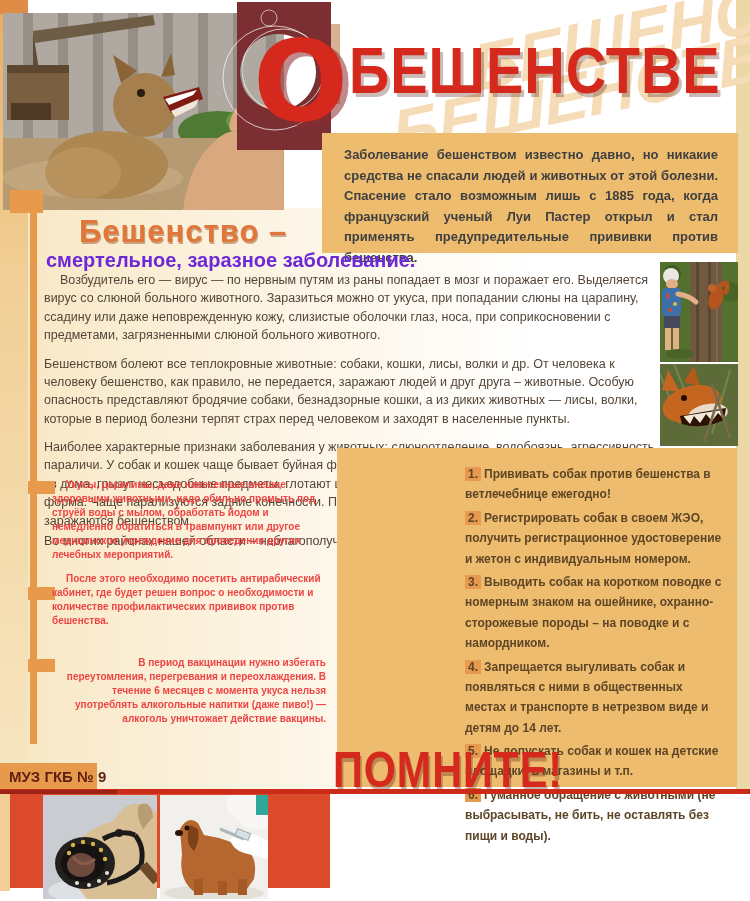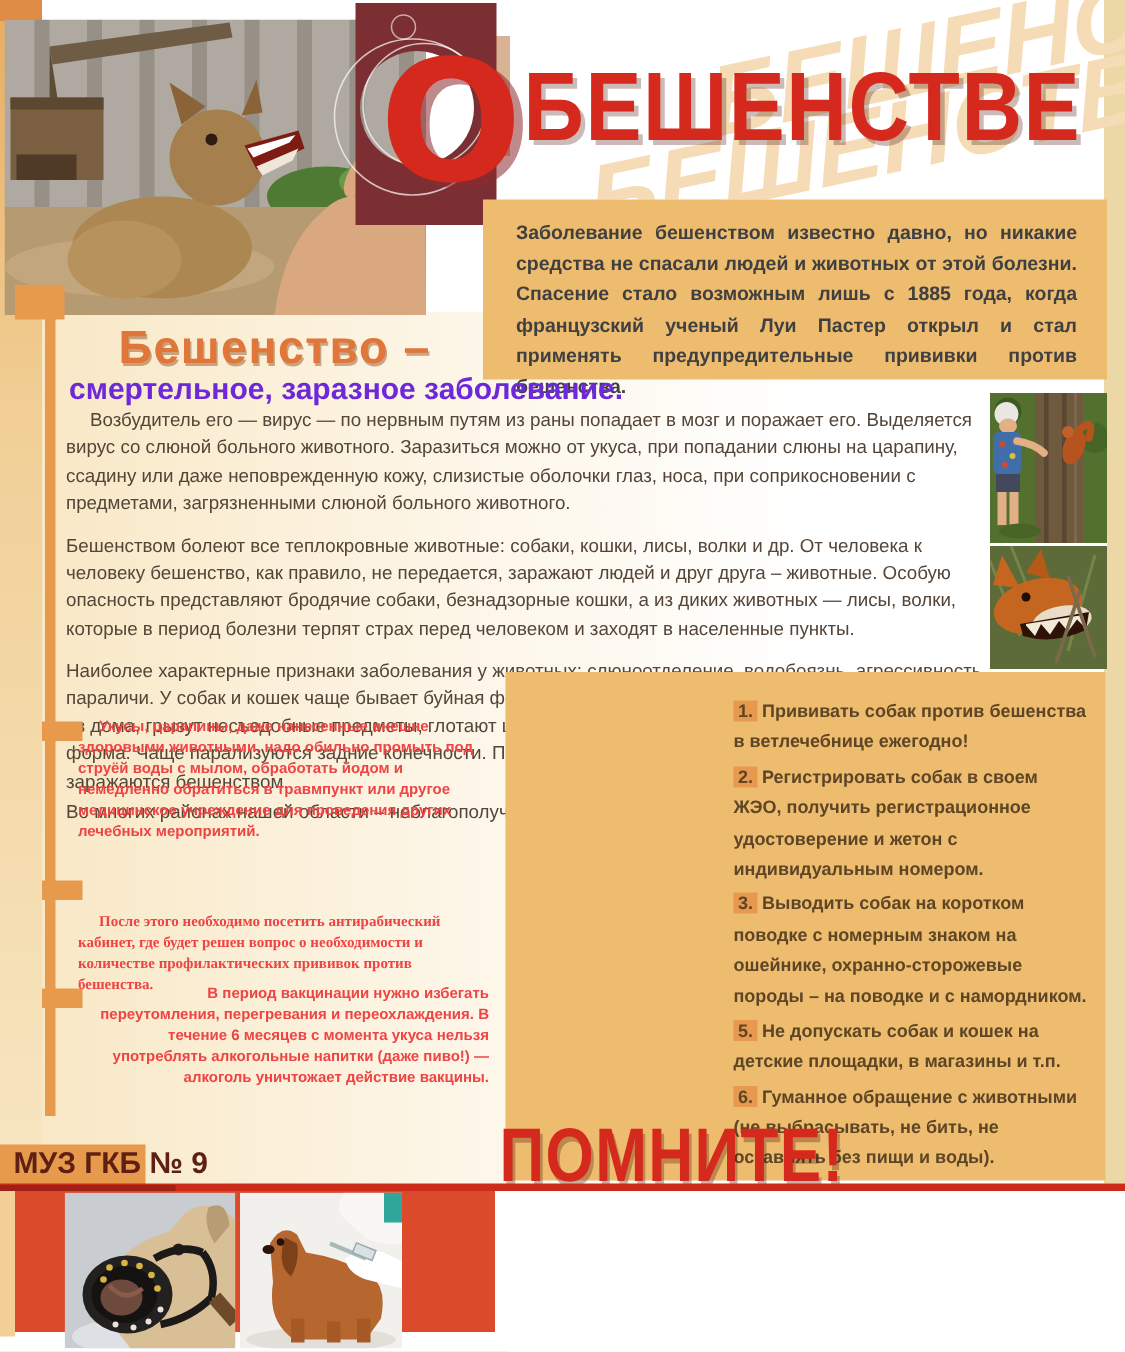--- a/index.html
+++ b/index.html
@@ -48,37 +48,37 @@
 
   
   .body-text{left:44px;top:271px;width:615px;font-size:12.5px;line-height:1.47;color:#544538;}
   .body-text p{margin:0 0 10px 0;}
   .body-text p.indent{text-indent:16px;}
   .body-text p.tight{margin-bottom:2px;}
 
   
   .aid-item{width:274px;font-size:10px;font-weight:bold;color:#ef4444;line-height:1.4;text-indent:14px;}
   .aid1{left:52px;top:478px;}
-  .aid2{left:52px;top:608px;font-family:Liberation Serif, serif;}
+  .aid2{left:52px;top:572px;}
   .aid3{left:52px;top:656px;text-align:right;}
   .bullet{width:27px;height:13px;background:#e89a4c;}
   .b1{left:28px;top:481px;}
   .b2{left:28px;top:587px;}
   .b3{left:28px;top:659px;}
 
   
   .decree-box{left:337px;top:448px;width:400px;height:339px;background:#eebc6e;}
   .decree-head{position:absolute;left:12px;top:26px;width:122px;font-size:13px;font-weight:800;color:#c52f1b;line-height:1.8;}
   .decree-list{position:absolute;left:128px;top:16px;width:260px;font-size:12px;font-weight:bold;color:#5d4526;line-height:1.7;}
-  .decree-item{margin-bottom:3px;margin-left:24px;}
+  .decree-item{margin-bottom:3px;}
   .decree-num{background:#e79a4f;padding:0 3px;margin-right:3px;}
 
   
   .muz-box{left:0;top:763px;width:97px;height:27px;box-sizing:border-box;background:#e89a4c;color:#5f1f12;
-           font-size:20px;font-weight:bold;line-height:27px;padding-left:9px;white-space:nowrap;}
+           font-size:15px;font-weight:bold;line-height:27px;padding-left:9px;white-space:nowrap;}
   .muz-underline{left:0;top:790px;width:117px;height:5px;background:#9e2116;}
   .red-line{left:0;top:789px;width:750px;height:5px;background:#cb2b18;}
 
   
   .remember-title{left:333px;top:740px;font-size:46px;font-weight:900;color:#d5291d;letter-spacing:1px;
                   transform:scale(.9,1.1);transform-origin:left top;text-shadow:2px 3px 0 rgba(82,26,12,.32);white-space:nowrap;}
 
   
   .bottom-red{left:10px;top:794px;width:320px;height:94px;background:#da4a2b;}
   .bottom-maroon{left:325px;top:794px;width:425px;height:97px;box-sizing:border-box;background:#7d2b28;
@@ -212,20 +212,21 @@
   <div class="abs bullet b3"></div>
   <div class="abs aid-item aid1">Укусы, царапины, даже нанесенные внешне здоровыми животными, надо обильно промыть под струёй воды с мылом, обработать йодом и немедленно обратиться в травмпункт или другое медицинское учреждение для проведения других лечебных мероприятий.</div>
   <div class="abs aid-item aid2">После этого необходимо посетить антирабический кабинет, где будет решен вопрос о необходимости и количестве профилактических прививок против бешенства.</div>
   <div class="abs aid-item aid3">В период вакцинации нужно избегать переутомления, перегревания и переохлаждения. В течение 6 месяцев с момента укуса нельзя употреблять алкогольные напитки (даже пиво!) — алкоголь уничтожает действие вакцины.</div>
 
   <div class="abs decree-box">
     <div class="decree-list">
       <div class="decree-item"><span class="decree-num">1.</span><span>Прививать собак против бешенства в ветлечебнице ежегодно!</span></div>
       <div class="decree-item"><span class="decree-num">2.</span><span>Регистрировать собак в своем ЖЭО, получить регистрационное удостоверение и жетон с индивидуальным номером.</span></div>
       <div class="decree-item"><span class="decree-num">3.</span><span>Выводить собак на коротком поводке с номерным знаком на ошейнике, охранно-сторожевые породы – на поводке и с намордником.</span></div>
+      <div class="decree-item"><span class="decree-num">4.</span><span>Запрещается выгуливать собак и появляться с ними в общественных местах и транспорте в нетрезвом виде и детям до 14 лет.</span></div>
       <div class="decree-item"><span class="decree-num">5.</span><span>Не допускать собак и кошек на детские площадки, в магазины и т.п.</span></div>
       <div class="decree-item"><span class="decree-num">6.</span><span>Гуманное обращение с животными (не выбрасывать, не бить, не оставлять без пищи и воды).</span></div>
     </div>
   </div>
 
   <div class="abs muz-box">МУЗ ГКБ № 9</div>
 
   <div class="abs remember-title">ПОМНИТЕ!</div>
 
   <div class="abs red-line"></div>

